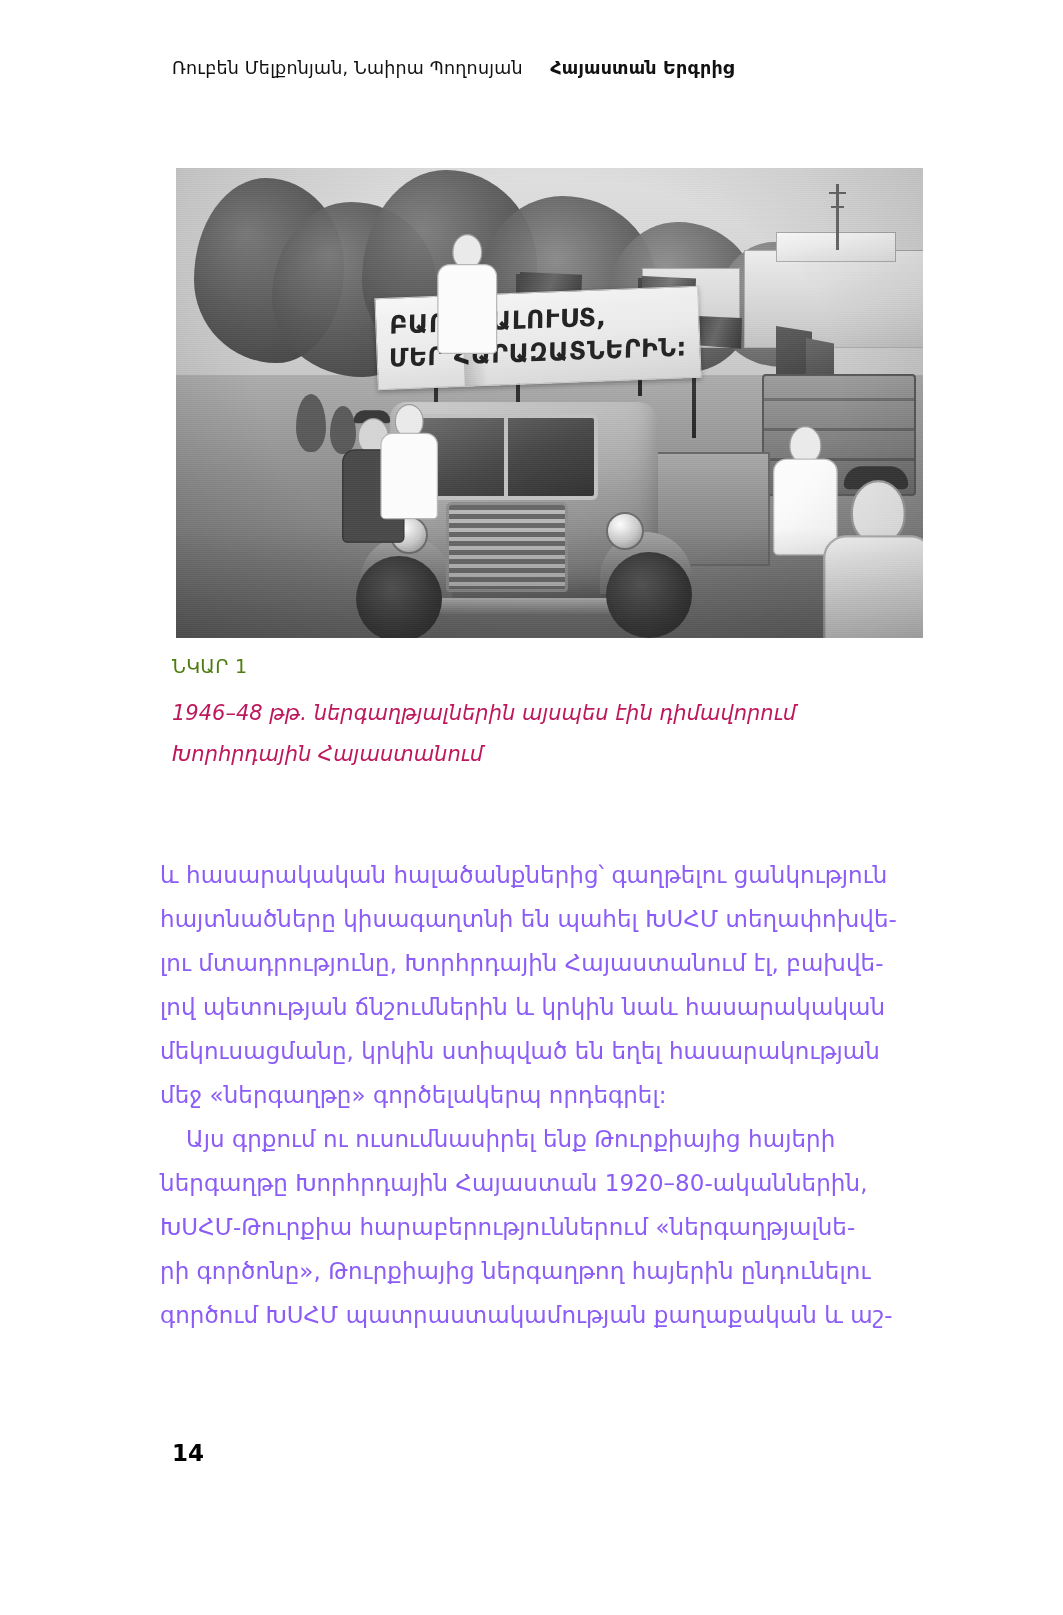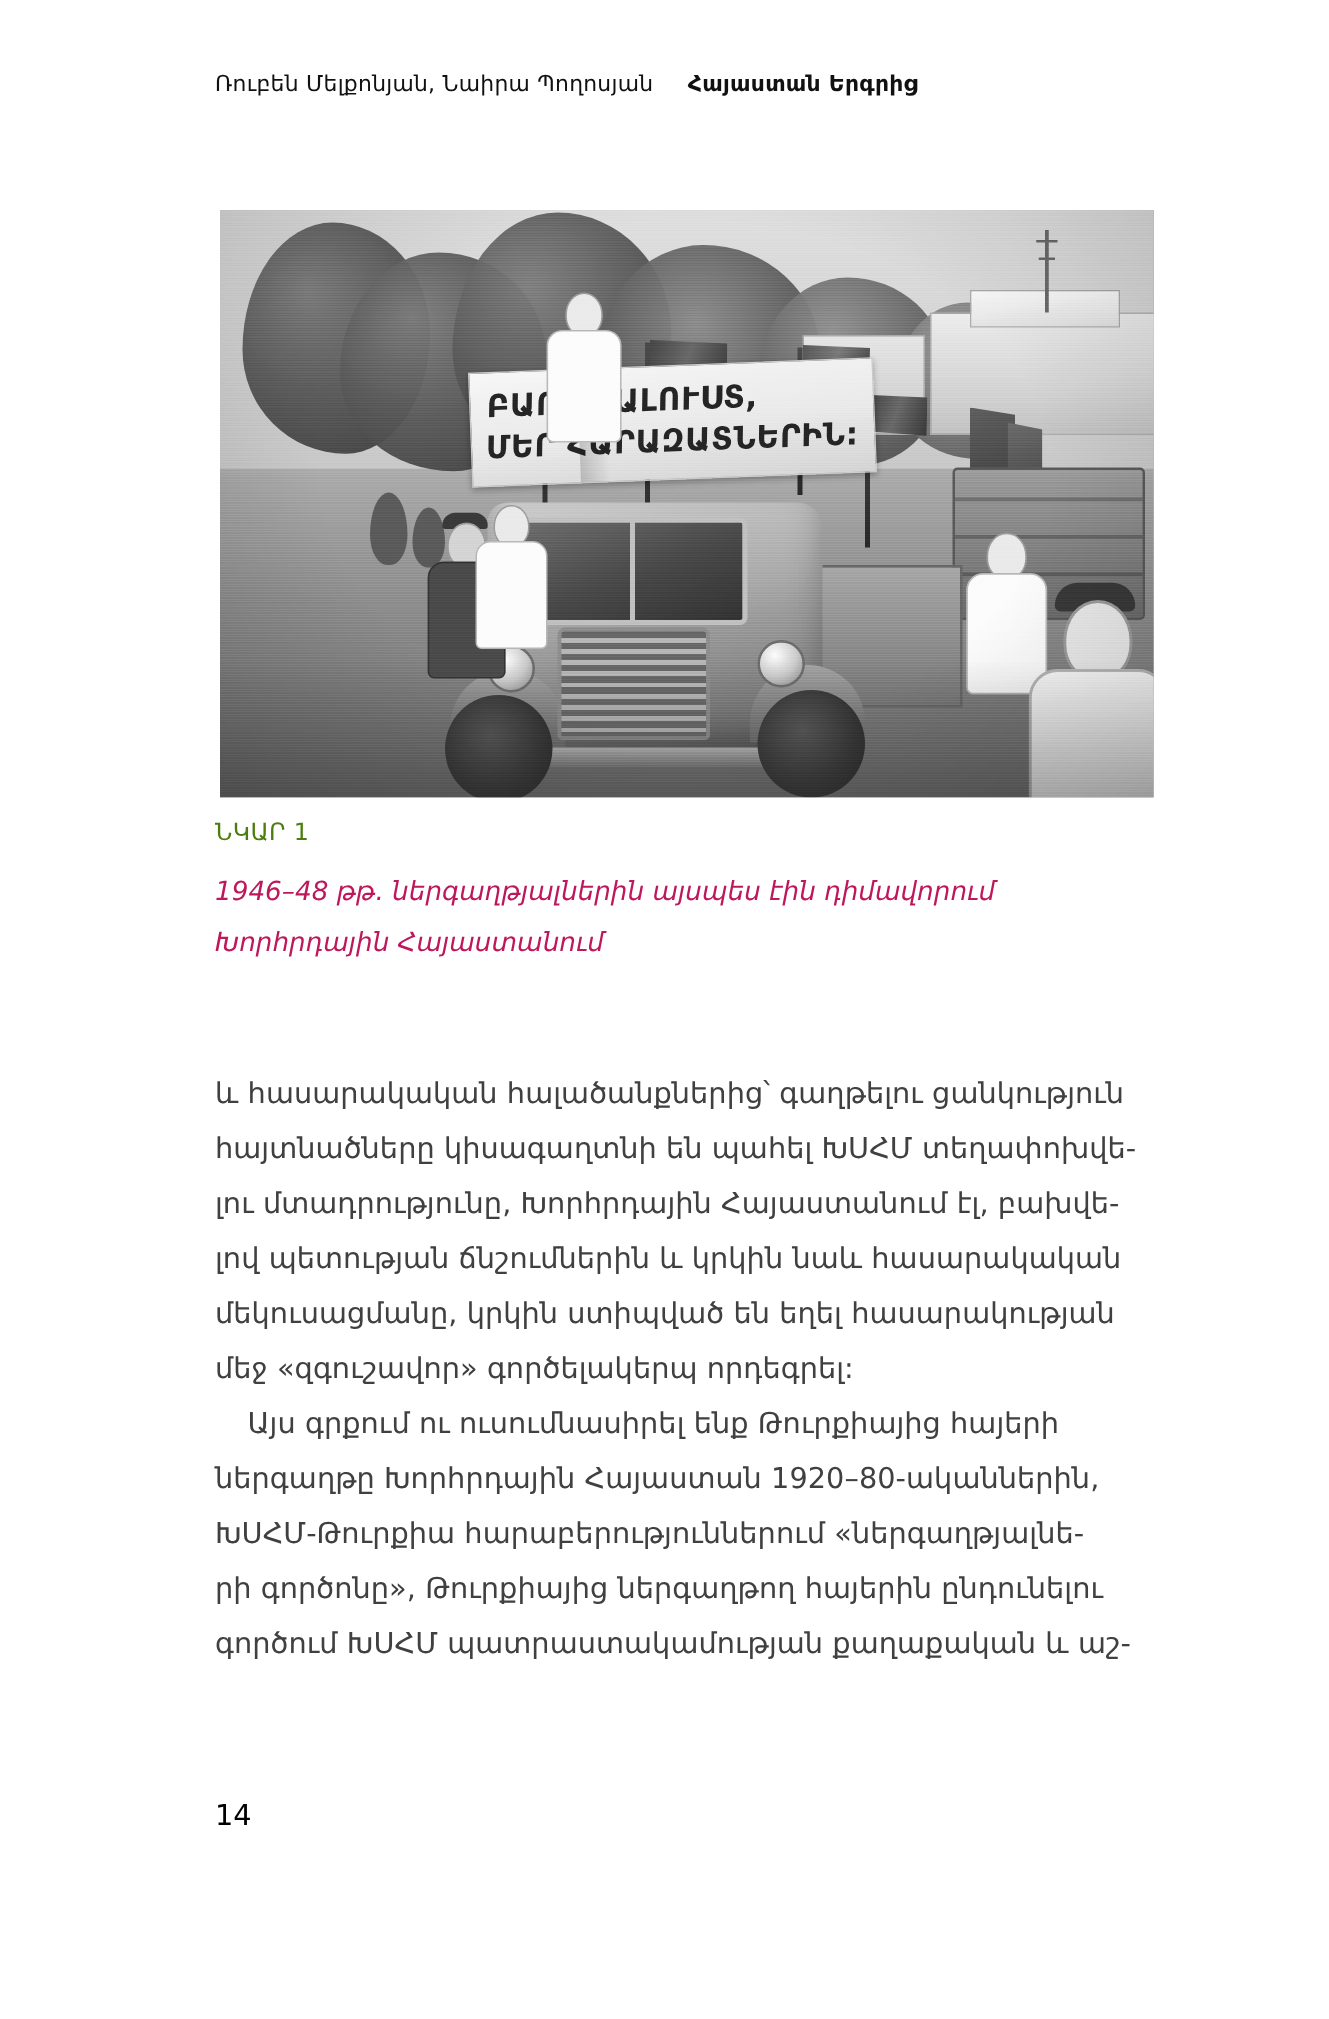--- a/index.html
+++ b/index.html
@@ -351,39 +351,40 @@
     font-size: 21px;
     line-height: 1.95;
     color: #be185d;
     margin: 0;
   }
   .fig-desc div { white-space: nowrap; }
 
   
   .body-text {
     position: absolute;
-    left: 172px;
+    left: 160px;
     top: 853px;
     width: 762px;
     font-size: 23px;
     line-height: 44px;
-    color: #404040;
+    color: #8b5cf6;
     letter-spacing: 0.05px;
   }
   .body-text p { margin: 0; }
   .body-text .line { white-space: nowrap; display: block; }
   .body-text .indent { padding-left: 26px; }
 
   
   .folio {
     position: absolute;
     left: 172px;
     top: 1440px;
     font-size: 23px;
     color: #000;
+    font-weight: bold;
   }
 </style>
 </head>
 <body>
 
 <div class="page">
 
   <div class="running-head">
     <span class="authors">Ռուբեն Մելքոնյան, Նաիրա Պողոսյան</span>
     <span class="sep"></span>
@@ -491,21 +492,21 @@
     </div>
   </div>
 
   <div class="body-text">
     <p>
       <span class="line">և հասարակական հալածանքներից՝ գաղթելու ցանկություն</span>
       <span class="line">հայտնածները կիսագաղտնի են պահել ԽՍՀՄ տեղափոխվե-</span>
       <span class="line">լու մտադրությունը, Խորհրդային Հայաստանում էլ, բախվե-</span>
       <span class="line">լով պետության ճնշումներին և կրկին նաև հասարակական</span>
       <span class="line">մեկուսացմանը, կրկին ստիպված են եղել հասարակության</span>
-      <span class="line">մեջ «զգուշավոր» գործելակերպ որդեգրել:</span>
+      <span class="line">մեջ «ներգաղթը» գործելակերպ որդեգրել:</span>
     </p>
     <p>
       <span class="line indent">Այս գրքում ու ուսումնասիրել ենք Թուրքիայից հայերի</span>
       <span class="line">ներգաղթը Խորհրդային Հայաստան 1920–80-ականներին,</span>
       <span class="line">ԽՍՀՄ-Թուրքիա հարաբերություններում «ներգաղթյալնե-</span>
       <span class="line">րի գործոնը», Թուրքիայից ներգաղթող հայերին ընդունելու</span>
       <span class="line">գործում ԽՍՀՄ պատրաստակամության քաղաքական և աշ-</span>
     </p>
   </div>
 

